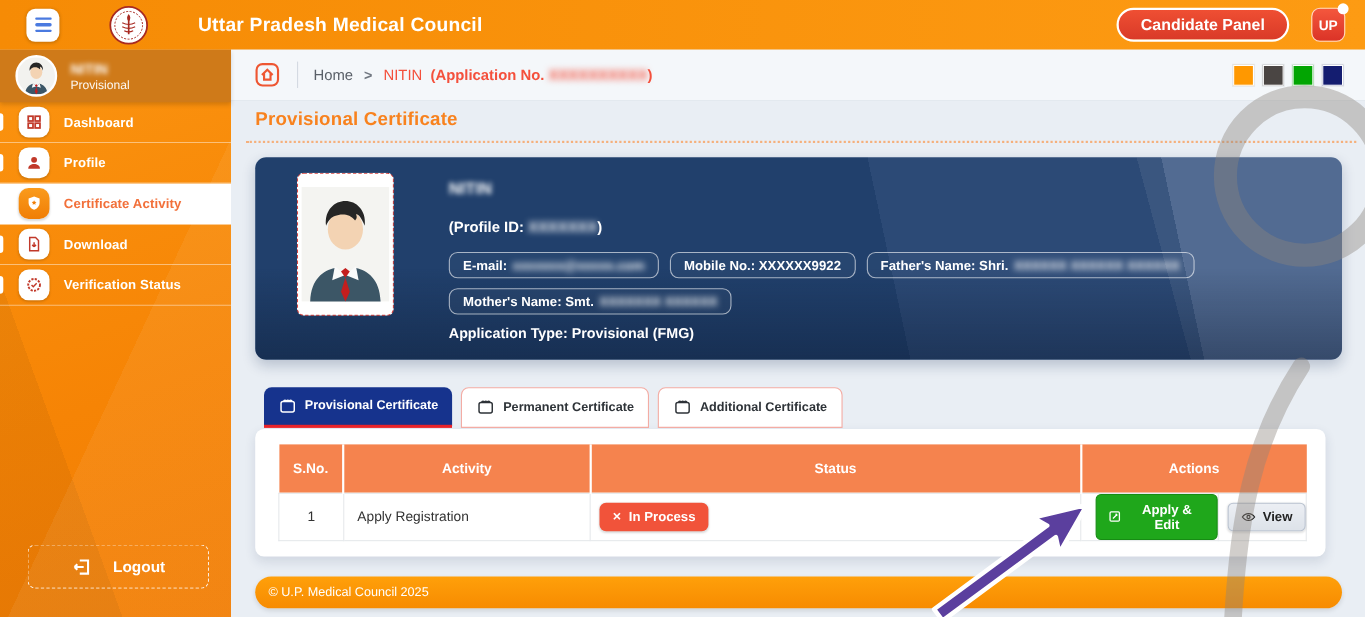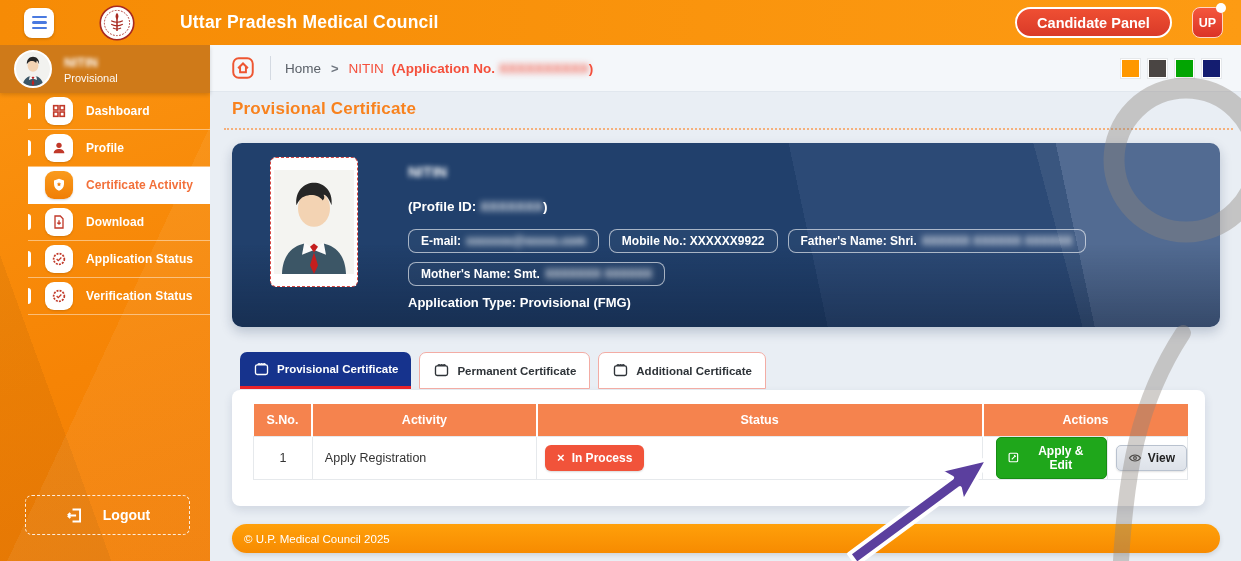--- a/index.html
+++ b/index.html
@@ -29,21 +29,21 @@
   .sidebar::before { content:""; position:absolute; inset:0;
     background:linear-gradient(115deg,transparent 55%,rgba(255,255,255,.06) 55%),
                linear-gradient(250deg,transparent 72%,rgba(0,0,0,.05) 72%); }
   .user-block { position:relative; height:48px; background:#cf7a19; display:flex; align-items:center;
     box-shadow:0 2px 4px rgba(0,0,0,.15); }
   .user-avatar { width:38px; height:38px; margin-left:14px; border-radius:50%; border:2px solid #fff;
     overflow:hidden; background:#fff; flex:0 0 auto; }
   .user-meta { margin-left:12px; color:#fff; }
   .user-name { font-size:13px; font-weight:800; filter:blur(2.2px); }
   .user-role { font-size:11px; margin-top:2px; opacity:.95; }
-  .menu { position:relative;padding-left:28px; }
+  .menu { position:relative; }
   .menu-item { position:relative; height:37px; display:flex; align-items:center;
     border-bottom:1px solid rgba(255,255,255,.45); cursor:pointer; color:#fff; }
   .menu-item::before { content:""; position:absolute; left:0; top:10px; width:3px; height:16px;
     background:#fff; border-radius:0 3px 3px 0; }
   .icon-tile { width:28px; height:28px; margin-left:17px; background:#fff; border-radius:9px;
     display:flex; align-items:center; justify-content:center; color:#c1392a;
     box-shadow:0 1px 2px rgba(0,0,0,.15); flex:0 0 auto; }
   .menu-label { margin-left:13px; font-size:12px; font-weight:700; letter-spacing:.1px; }
   .menu-item.active { background:#fff; color:#f2703a; }
   .menu-item.active .icon-tile { background:linear-gradient(180deg,#fa9b1c,#f07e06); color:#fff; }
@@ -95,21 +95,21 @@
   .tab-row { position:absolute; left:30px; top:307px; display:flex; gap:8px; z-index:9; }
   .tab { height:37px; border-radius:7px 7px 0 0; display:flex; align-items:center; gap:7px;
     padding:0 13px; font-size:11.5px; font-weight:700; cursor:pointer; white-space:nowrap; }
   .tab.active { background:#16338d; color:#fff; border-bottom:3px solid #e8232a; }
   .tab.inactive { background:#fff; color:#2e3338; border:1px solid #f3aca4; }
   .tab svg { flex:0 0 auto; }
 
   .tcard { position:absolute; left:22px; top:345px; width:973px; height:116px; background:#fff;
     border-radius:8px; box-shadow:0 4px 10px rgba(30,50,90,.12); z-index:8; }
   .dtable { position:absolute; left:21px; top:14px; width:935px; border-collapse:collapse; font-size:12.5px; }
-  .dtable th { background:#f5834e; color:#fff; font-weight:700; height:32px; text-align:center;
+  .dtable th { background:#f5834e; color:#fff; font-weight:700; height:44px; text-align:center;
     border-right:2px solid #fff; }
   .dtable th:last-child { border-right:none; }
   .dtable td { border:1px solid #e6e9ec; height:38px; background:#fff; color:#333; }
   .col-sno { width:59px; } .col-act { width:225px; } .col-status { width:448px; }
   .col-a1 { width:125px; } .col-a2 { width:78px; }
   .td-sno { text-align:center; font-size:12.5px; }
   .td-activity { padding-left:12px; }
   .status-badge { display:inline-flex; align-items:center; gap:7px; margin-left:8px;
     background:#f1533a; color:#fff; font-weight:700; font-size:12px; border-radius:6px;
     padding:6px 12px; box-shadow:0 1px 2px rgba(0,0,0,.15); }
@@ -204,29 +204,20 @@
       <span class="menu-label">Certificate Activity</span>
     </div>
     <div class="menu-item">
       <span class="icon-tile">
         <svg width="16" height="16" viewBox="0 0 24 24" fill="none" stroke="currentColor" stroke-width="2">
             <path d="M6 3h8l4 4v14H6z"></path>
             <path d="M12 9.5v6m0 0l-2.6-2.6M12 15.5l2.6-2.6"></path>
           </svg>
       </span>
       <span class="menu-label">Download</span>
-    </div>
-    <div class="menu-item">
-      <span class="icon-tile">
-        <svg width="16" height="16" viewBox="0 0 24 24" fill="none" stroke="currentColor">
-            <circle cx="12" cy="12" r="8" stroke-width="2.6" stroke-dasharray="3 1.7"></circle>
-            <path d="M8.5 12l2.4 2.4 4.6-4.6" stroke-width="2"></path>
-          </svg>
-      </span>
-      <span class="menu-label">Application Status</span>
     </div>
     <div class="menu-item">
       <span class="icon-tile">
         <svg width="16" height="16" viewBox="0 0 24 24" fill="none" stroke="currentColor">
             <circle cx="12" cy="12" r="8" stroke-width="2.6" stroke-dasharray="3 1.7"></circle>
             <path d="M8.5 12l2.4 2.4 4.6-4.6" stroke-width="2"></path>
           </svg>
       </span>
       <span class="menu-label">Verification Status</span>
     </div>

